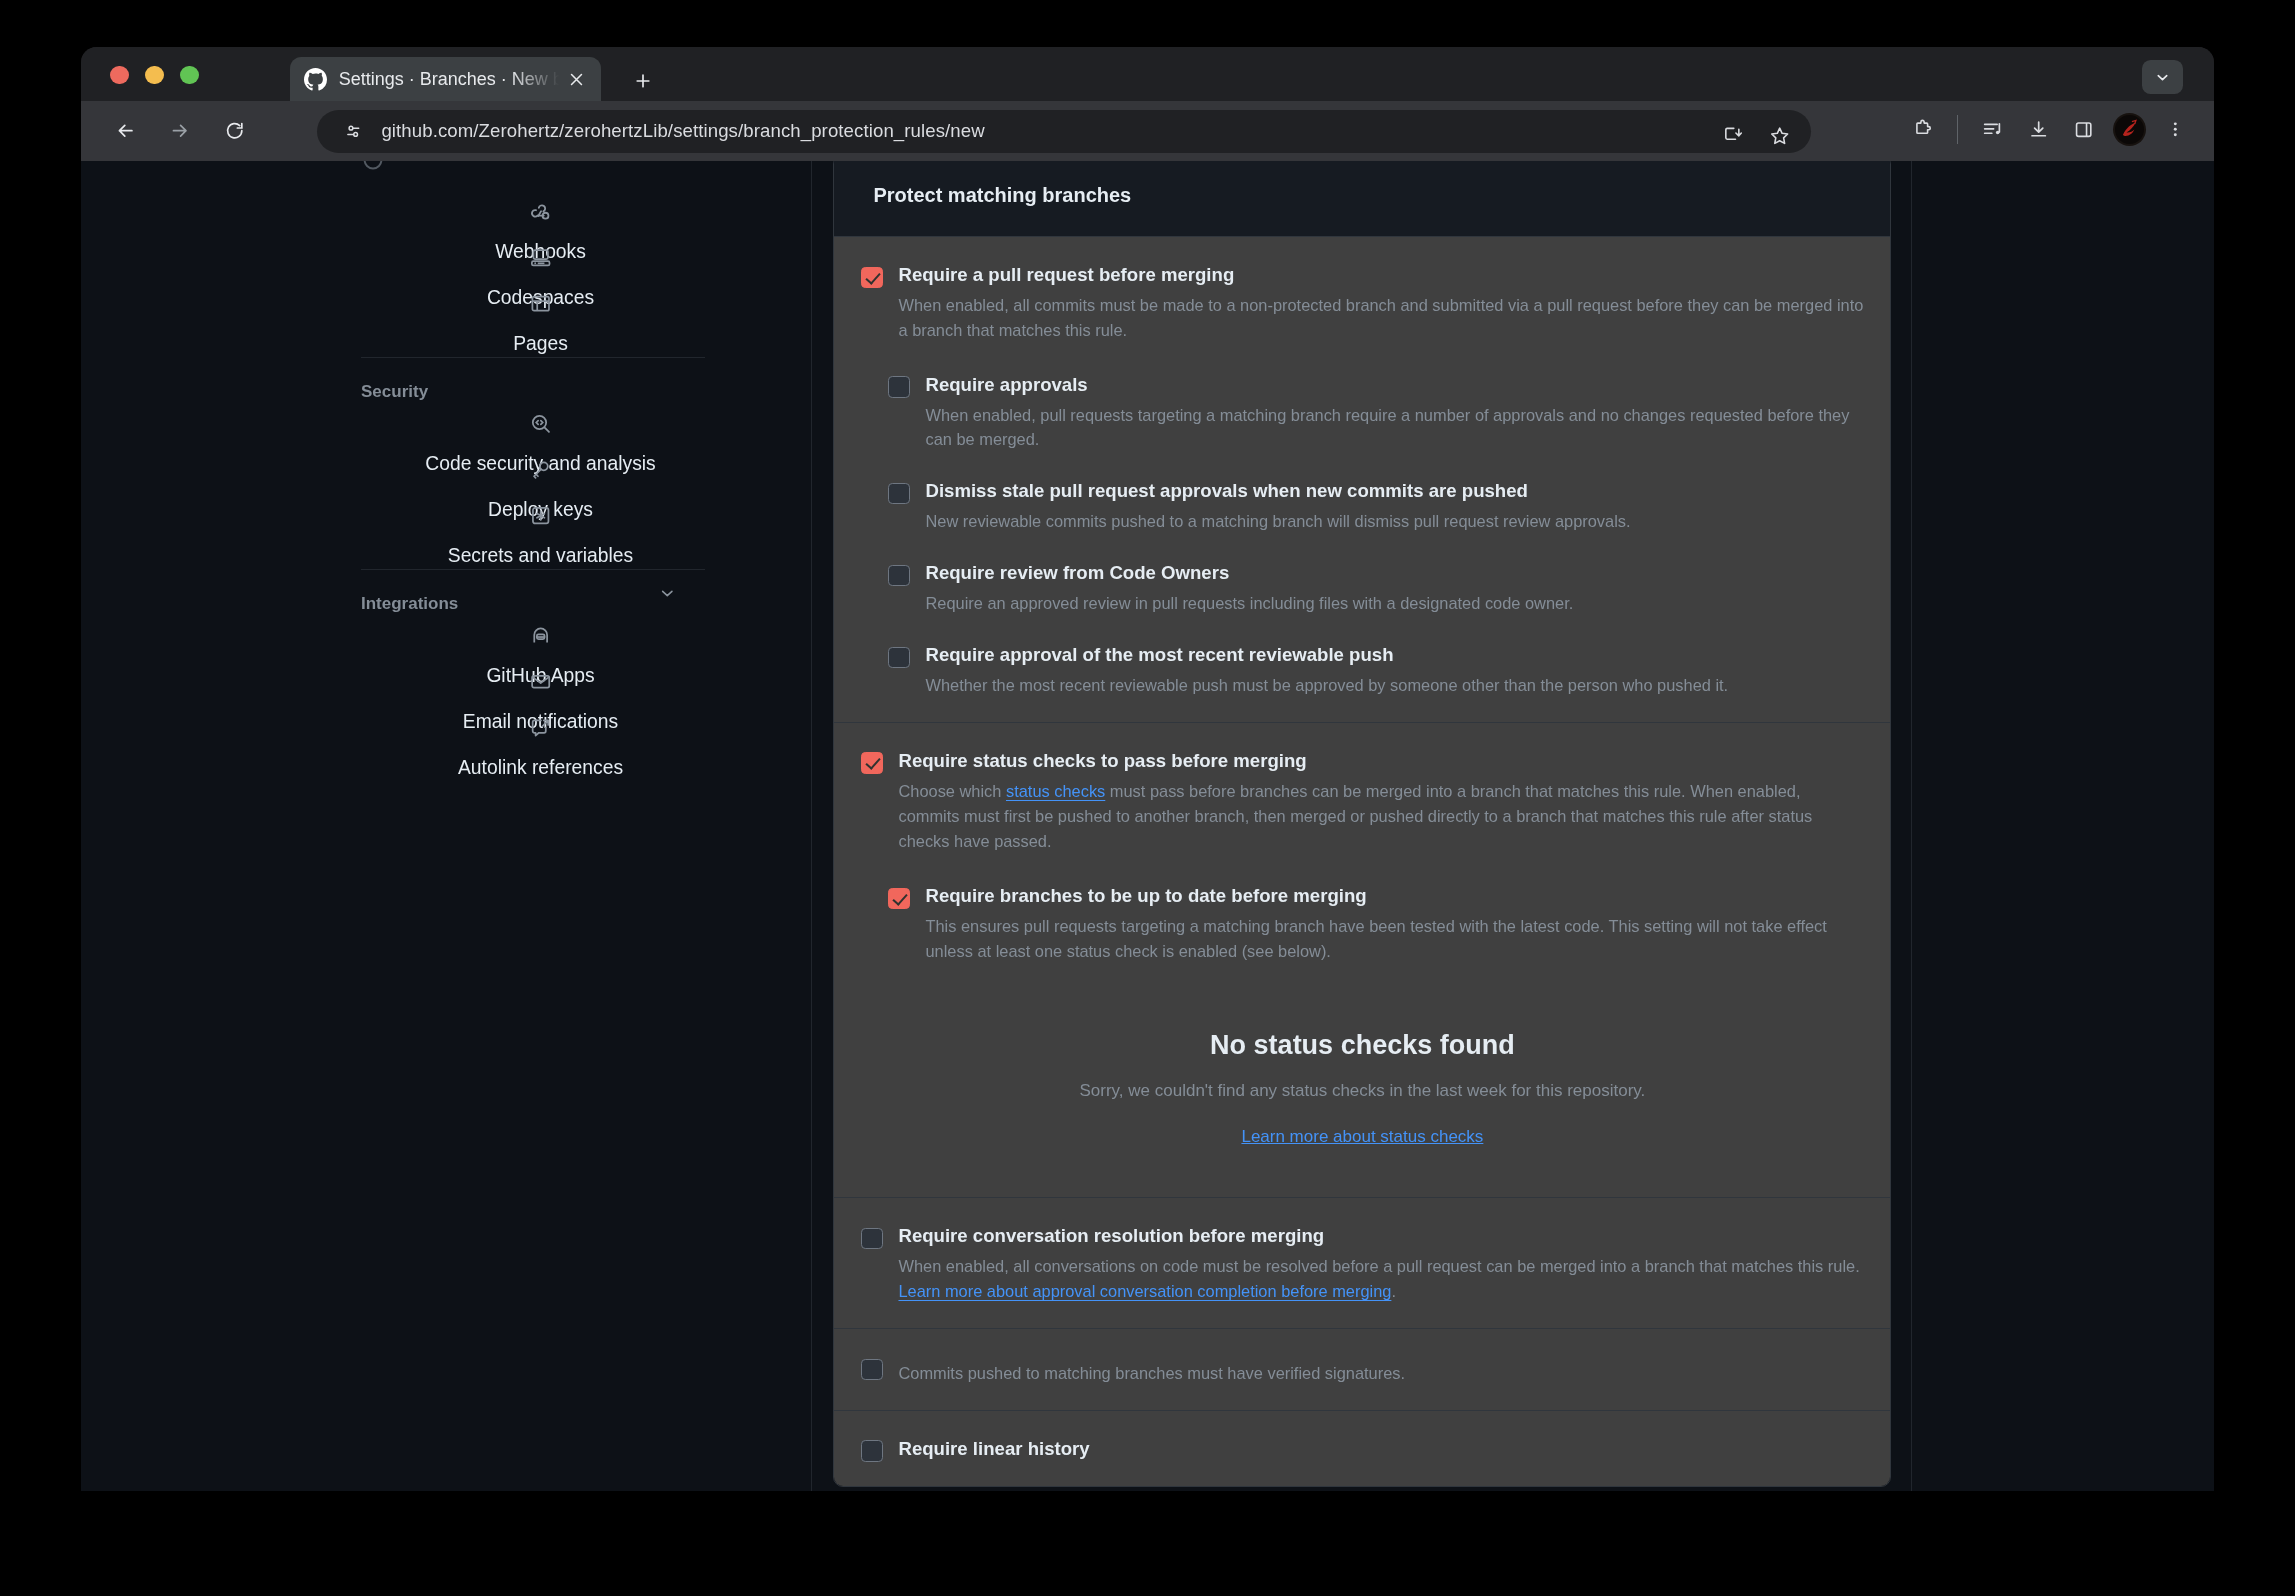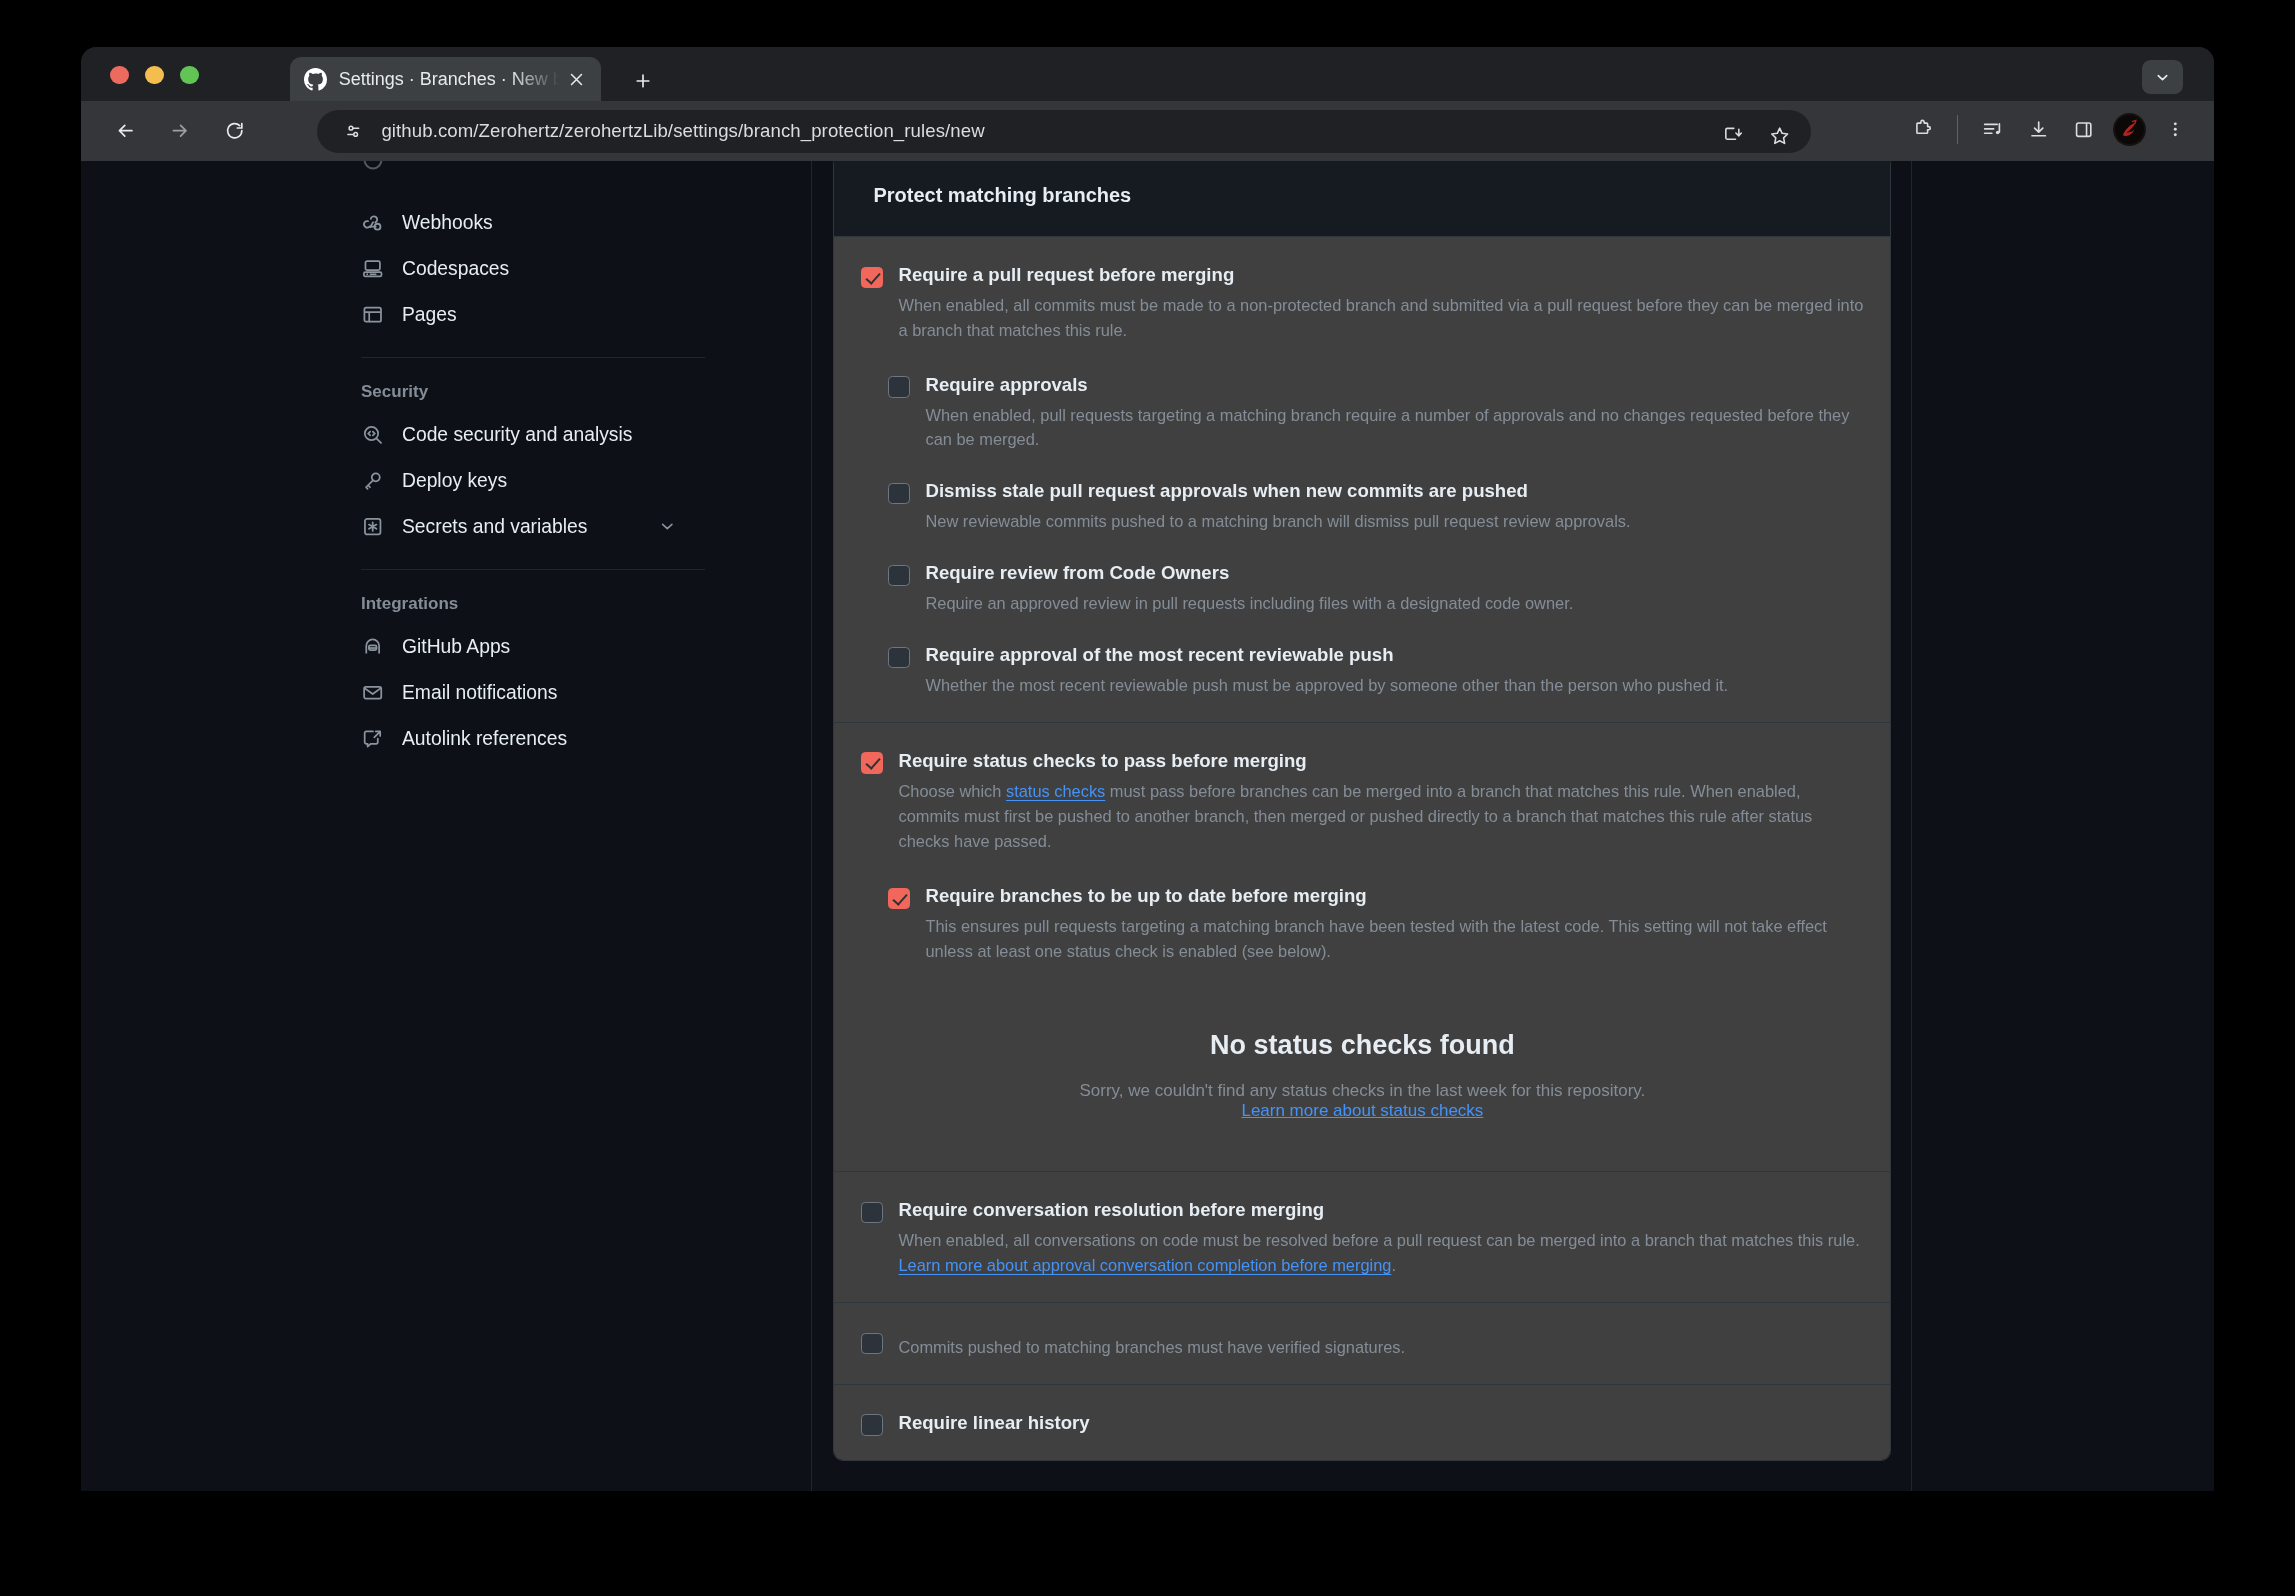--- a/index.html
+++ b/index.html
@@ -112,21 +112,21 @@
 
   
   #sidebar{
     position:absolute; left:194px; top:0; width:445px; height:100%;
   }
   .side-clip-icon{
     position:absolute; left:86px; top:-13px; opacity:.55;
   }
   .side-list{ position:absolute; left:0; top:39px; width:100%; }
   .side-item{
-    display:flex; align-items:center; height:46px; padding-left:86px; gap:17px;
+    display:flex; align-items:center; height:46px; padding-left:86px; gap:17px;flex-direction:column;
   }
   .side-item .ico{ width:24px; height:24px; flex:none; display:flex; align-items:center; justify-content:center; }
   .side-item .lbl{ font-size:19.3px; color:#e6edf3; }
   .side-item .chev{ margin-left:auto; margin-right:43px; }
   .side-sep{
     margin:18.6px 0 0 86px; width:344px; height:1.4px; background:#21262d;
   }
   .side-heading{
     padding-left:86px; font-size:17px; font-weight:bold; color:#848d97;
     margin-top:24px; margin-bottom:10px;
@@ -174,21 +174,21 @@
   }
   .nested{ margin-left:27px; margin-top:30px; }
   .nested .opt + .opt{ }
   .nested-lv2{ margin-left:27px; margin-top:31px; }
 
   a.lnk{ color:#4493f8; text-decoration:underline; text-underline-offset:2.9px; }
 
   #empty-state{ text-align:center; padding:66px 0 26px; }
   #empty-title{ font-size:27px; color:#e6edf3; font-weight:bold; }
   #empty-sub{ font-size:17px; color:#848d97; margin-top:20px; }
-  #empty-link{ display:inline-block; font-size:17px; color:#4493f8; }
+  #empty-link{ display:inline-block; margin-top:26px; font-size:17px; color:#4493f8; }
 </style>
 </head>
 <body>
 
 <div id="browser-window">
 
   <div id="tab-strip">
     <div class="traffic-lights">
       <div class="tl red"></div>
       <div class="tl yellow"></div>

